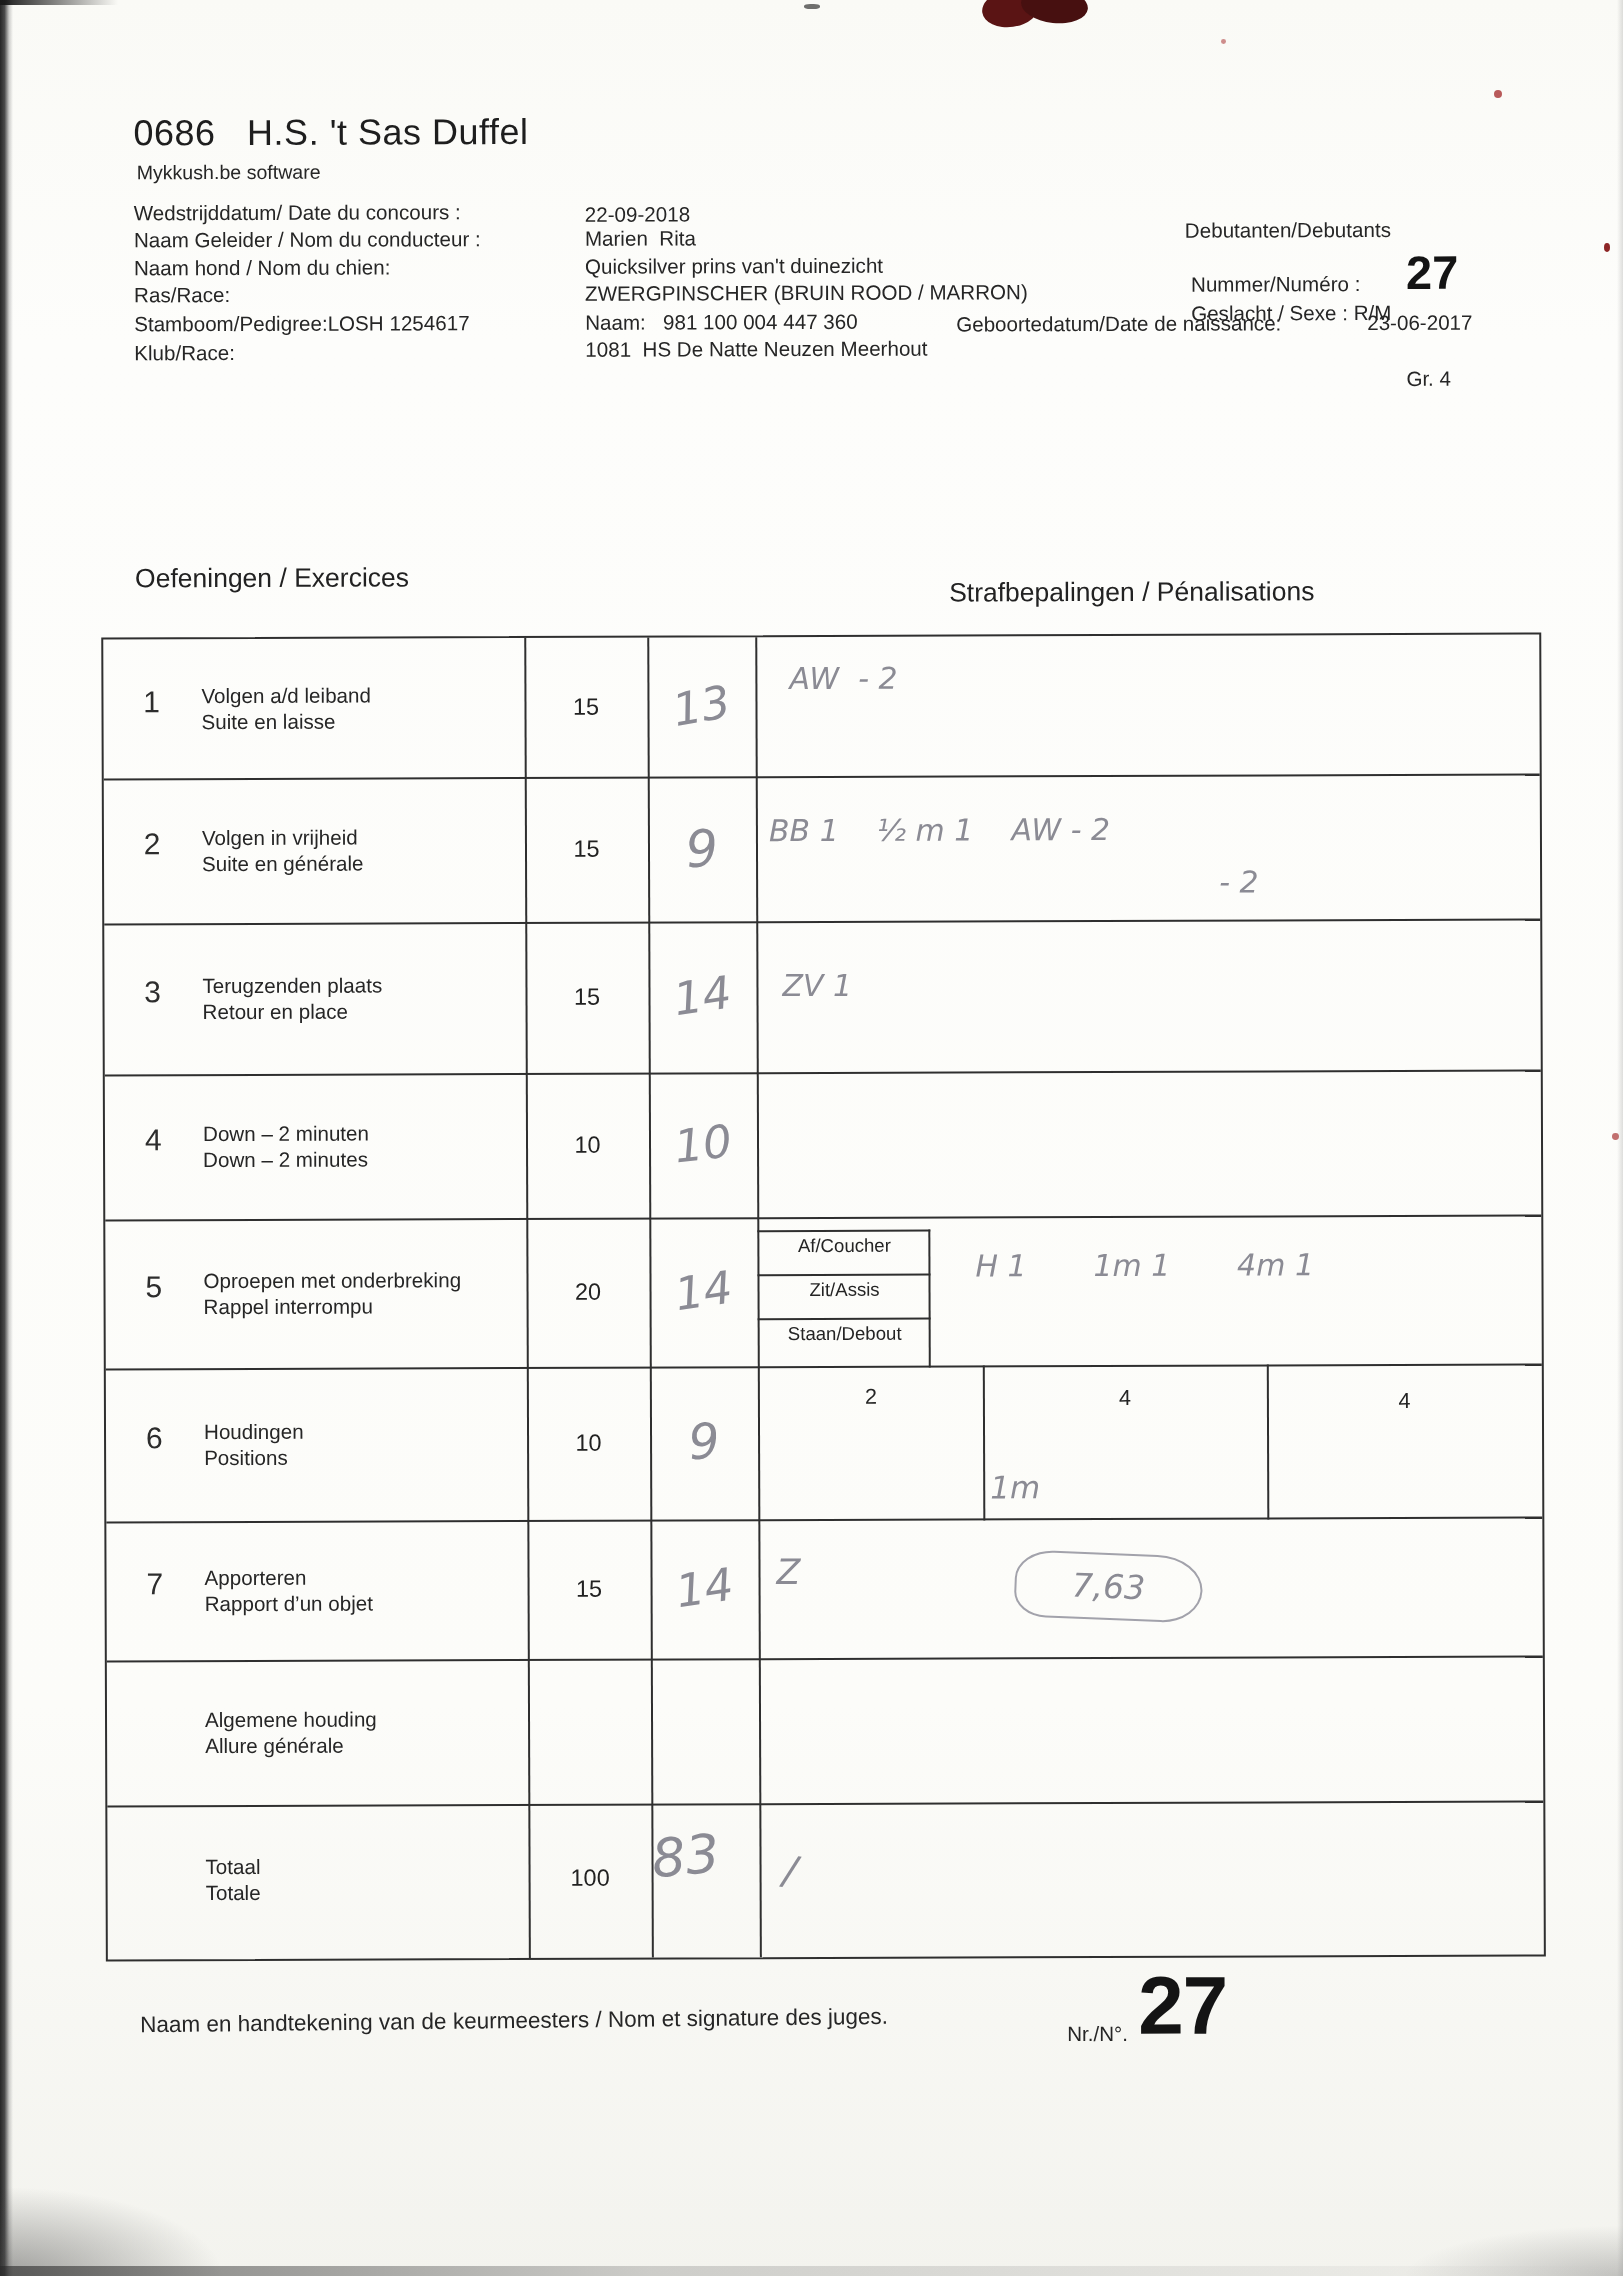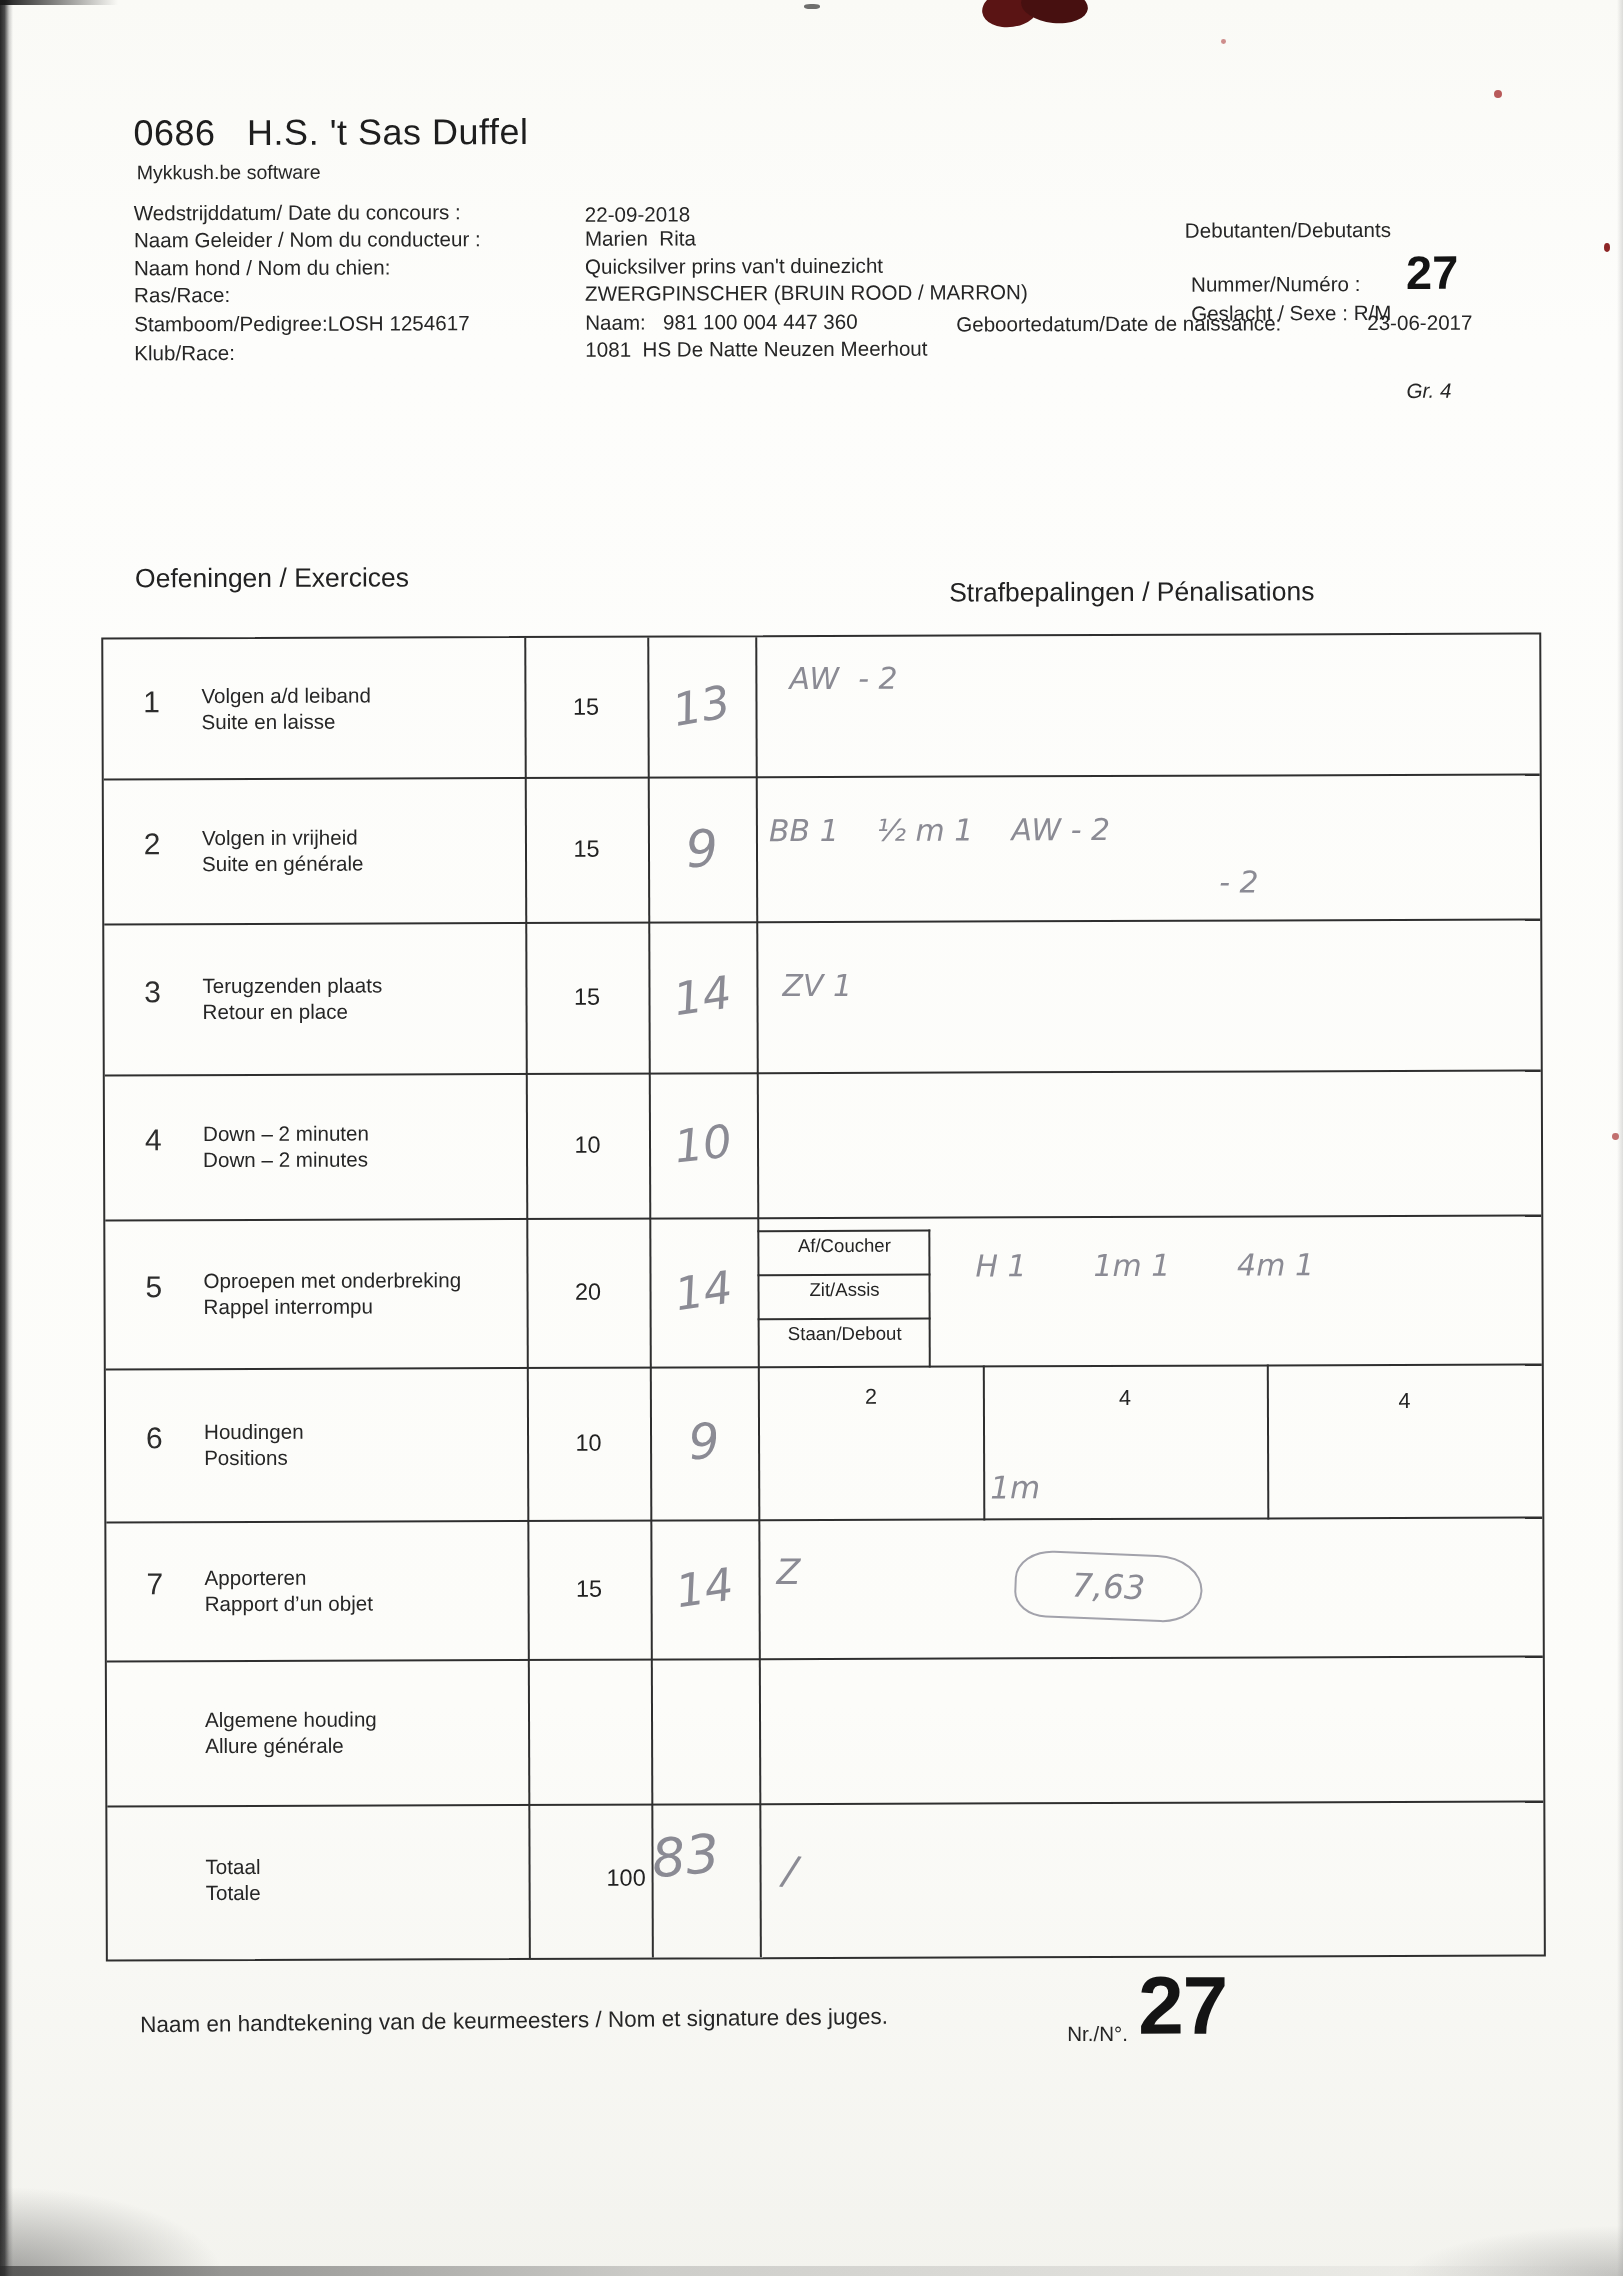--- a/index.html
+++ b/index.html
@@ -44,21 +44,21 @@
     <div class="lbl" style="left:137px;top:339px;">Klub/Race:</div>
 
     <div class="lbl" style="left:588px;top:202px;">22-09-2018</div>
     <div class="lbl" style="left:588px;top:226px;">Marien  Rita</div>
     <div class="lbl" style="left:588px;top:254px;">Quicksilver prins van't duinezicht</div>
     <div class="lbl" style="left:588px;top:281px;">ZWERGPINSCHER (BRUIN ROOD / MARRON)</div>
     <div class="lbl" style="left:588px;top:310px;"><span>Naam:</span><span>   </span><span>981 100 004 447 360</span></div>
     <div class="lbl" style="left:959px;top:313px;">Geboortedatum/Date de naissance:</div>
     <div class="lbl" style="left:1370px;top:313px;">23-06-2017</div>
     <div class="lbl" style="left:588px;top:337px;">1081  HS De Natte Neuzen Meerhout</div>
-    <div class="lbl" style="left:1409px;top:381px;font-style:italic;">Gr. 4</div>
+    <div class="lbl" style="left:1409px;top:369px;">Gr. 4</div>
 
     <div class="lbl" style="left:1188px;top:220px;text-align:right;">Debutanten/Debutants</div>
     <div class="lbl" style="left:1194px;top:274px;">Nummer/Numéro :</div>
     <div class="big" style="left:1409px;top:247px;font-size:47px;">27</div>
     <div class="lbl" style="left:1194px;top:303px;">Geslacht / Sexe : R/M</div>
 
     <div class="sect" style="left:137px;top:561px;">Oefeningen / Exercices</div>
     <div class="sect" style="left:951px;top:578px;">Strafbepalingen / Pénalisations</div>
 
     <div class="tbl">
@@ -129,21 +129,21 @@
           <div>Totale</div>
         </div>
 
       <div class="mx" style="top:56px;">15</div>
       <div class="mx" style="top:198px;">15</div>
       <div class="mx" style="top:346px;">15</div>
       <div class="mx" style="top:494px;">10</div>
       <div class="mx" style="top:641px;">20</div>
       <div class="mx" style="top:792px;">10</div>
       <div class="mx" style="top:938px;">15</div>
-      <div class="mx" style="top:1227px;padding-left:36px;">100</div>
+      <div class="mx" style="top:1227px;">100</div>
 
       <div class="sc hw" style="top:42px;transform:rotate(-10deg);">13</div>
       <div class="sc hw" style="top:182px;font-size:51px;transform:rotate(-4deg);">9</div>
       <div class="sc hw" style="top:332px;transform:rotate(-8deg);">14</div>
       <div class="sc hw" style="top:480px;transform:rotate(-6deg);">10</div>
       <div class="sc hw" style="top:627px;transform:rotate(-8deg);">14</div>
       <div class="sc hw" style="top:776px;font-size:49px;transform:rotate(-4deg);">9</div>
       <div class="sc hw" style="top:924px;transform:rotate(-8deg);">14</div>
       <div class="sc hw" style="left:524px;top:1188px;font-size:53px;transform:rotate(-5deg);">83</div>
 

